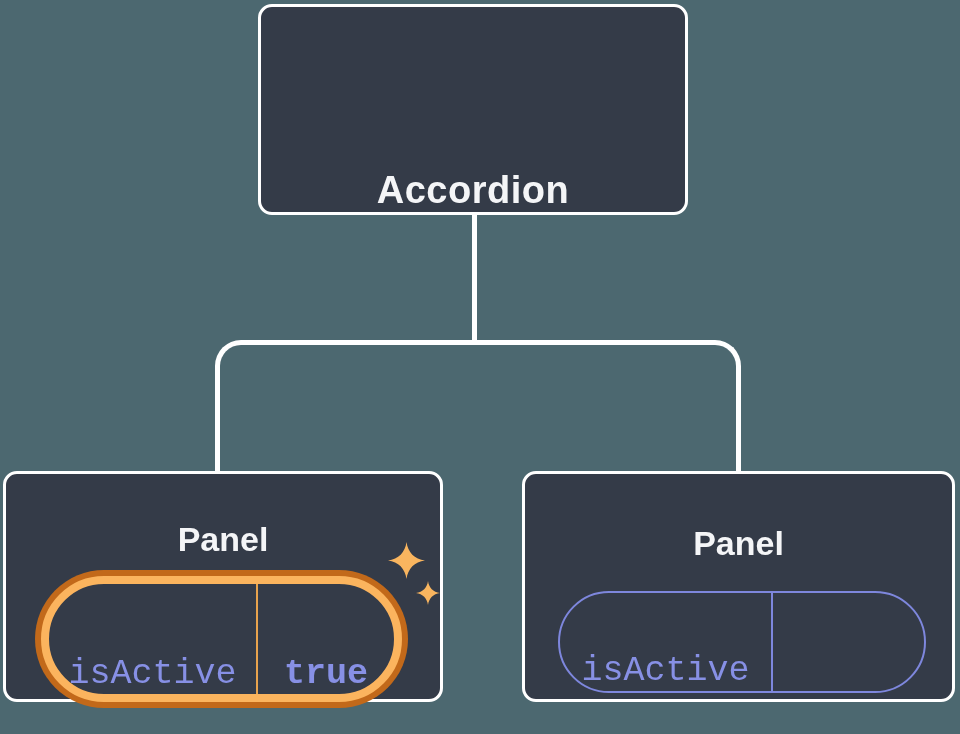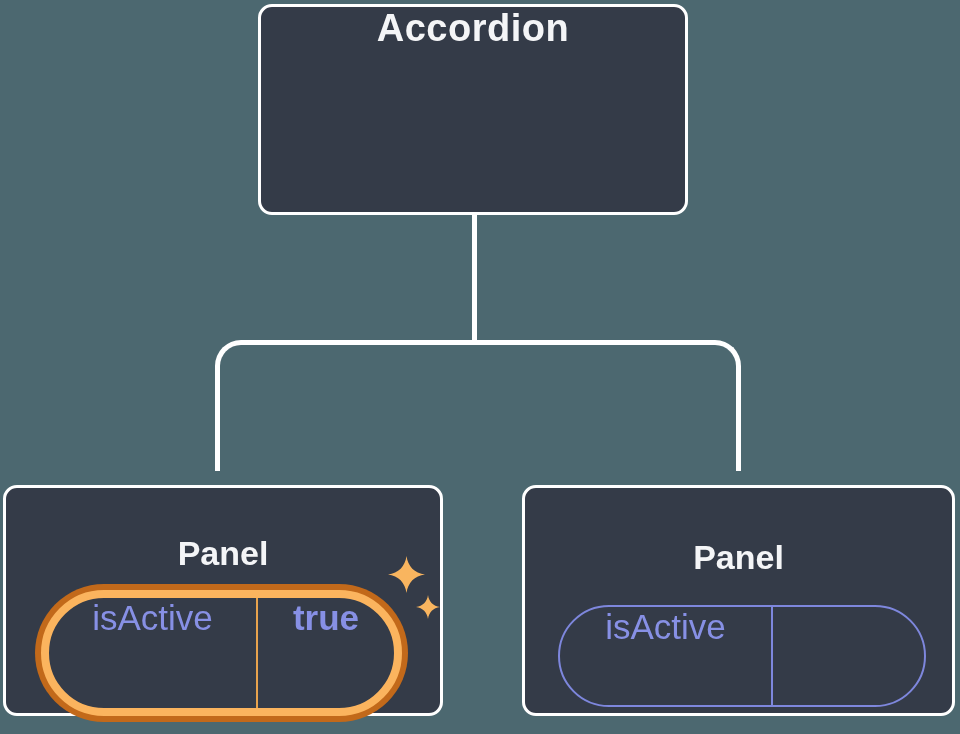--- a/index.html
+++ b/index.html
@@ -30,59 +30,60 @@
   }
   .node {
     position: absolute;
     background: var(--color-node_fill);
     border: 3px solid var(--color-node_border);
     border-radius: 14px;
     color: var(--color-text_primary);
   }
   .node-root {
     left: 258px; top: 4px; width: 430px; height: 211px;
-    display: flex; align-items: flex-start; justify-content: center;
+    display: flex; align-items: flex-end; justify-content: center;
   }
   .node-root .node-label {
     font-size: 38px; font-weight: 600; letter-spacing: 0.5px;
   }
   .connector-stem {
     position: absolute;
     left: 472px; top: 214px; width: 5px; height: 129px;
     background: var(--color-connector);
   }
   .connector-bracket {
     position: absolute;
     left: 215px; top: 340px; width: 526px; height: 131px;
     border-top: 5px solid var(--color-connector);
     border-left: 5px solid var(--color-connector);
     border-right: 5px solid var(--color-connector);
     border-radius: 26px 26px 0 0;
     background: transparent;
   }
   .node-panel {
-    top: 485px; width: 440px; height: 231px;
+    top: 471px; width: 440px; height: 231px;
   }
   .node-panel-left  { left: 3px; }
   .node-panel-right { left: 522px; width: 433px; }
   .panel-title {
     position: absolute;
     left: 0; right: 0; top: 46px;
     text-align: center;
     font-size: 34px; font-weight: 600;
     color: var(--color-text_primary);
   }
   .node-panel-right .panel-title { top: 50px; }
   .state-pill {
     position: absolute;
     display: flex;
-    align-items: flex-start;
+    align-items: flex-end;
     border-radius: 999px;
     background: var(--color-node_fill);
     overflow: hidden;
+    font-family: Liberation Mono, monospace;
   }
   .state-pill-active {
     left: 35px; top: 102px; width: 361px; height: 126px;
     border: 8px solid var(--color-highlight_inner);
     box-shadow: 0 0 0 6px var(--color-highlight_outer);
   }
   .state-pill-inactive {
     left: 33px; top: 117px; width: 368px; height: 102px;
     border: 2px solid var(--color-state_border);
   }

